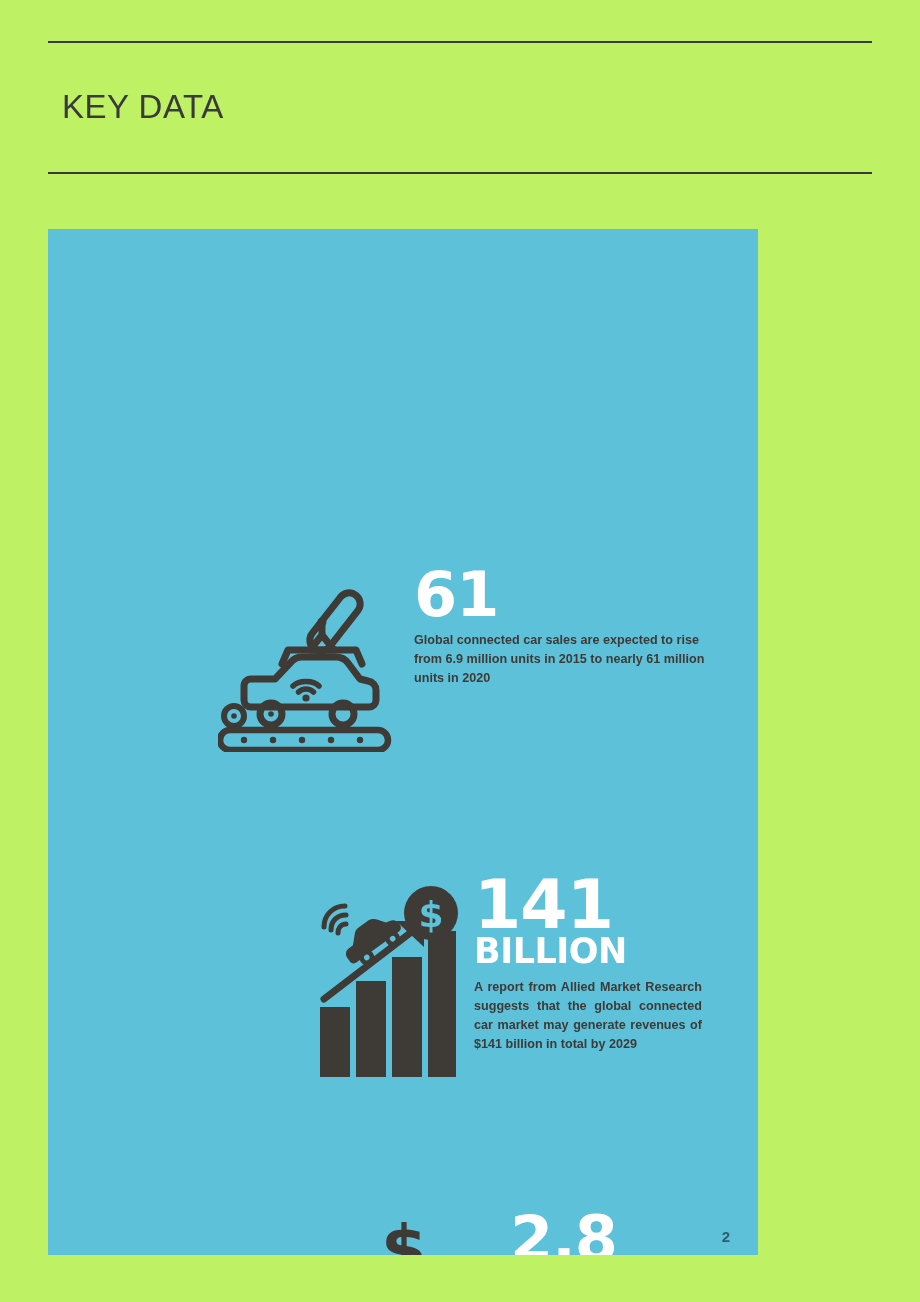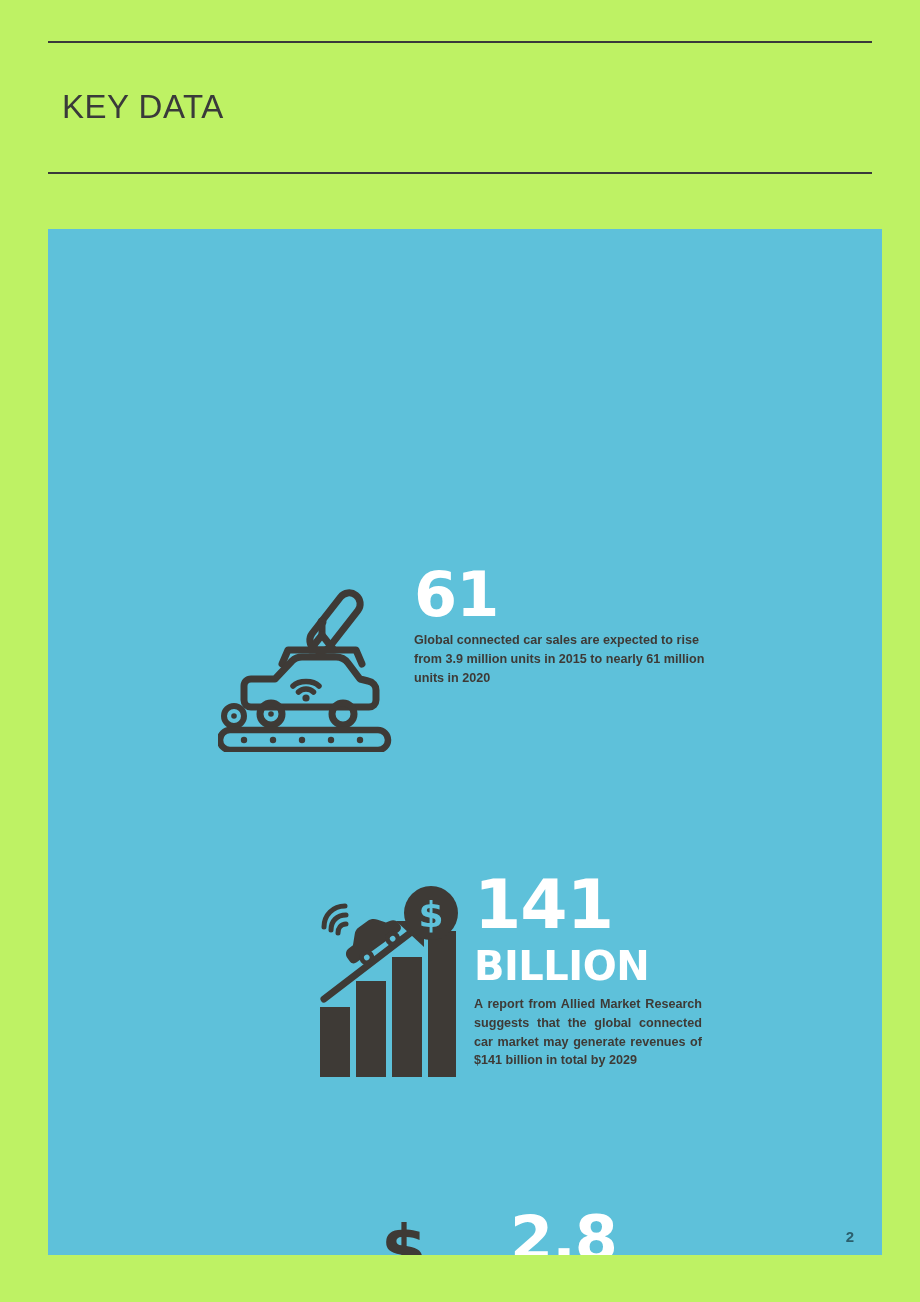--- a/index.html
+++ b/index.html
@@ -39,21 +39,21 @@
     letter-spacing: 0.5px;
     color: #3a3a3a;
     font-family: "Liberation Sans", sans-serif;
   }
 
   
   .panel {
     position: absolute;
     left: 48px;
     top: 229px;
-    width: 834px;
+    width: 710px;
     height: 1026px;
     background: #5ec1da;
     overflow: hidden;
     padding-left: 8px;
   }
 
   .page-number {
     position: absolute;
     right: 28px;
     bottom: 10px;
@@ -109,21 +109,21 @@
   #stat-1 { left: 170px; top: 341px; }
   #stat-1 .stat-icon { margin-right: 18px; margin-top: 10px; }
   #stat-1 .stat-number { font-size: 62px; }
   #stat-1 .stat-unit   { font-size: 38px; margin-top: 2px; }
   #stat-1 .stat-desc   { width: 300px; margin-top: 10px; text-align: left; }
 
   
   #stat-2 { left: 270px; top: 648px; }
   #stat-2 .stat-icon { margin-right: 16px; margin-top: 8px; }
   #stat-2 .stat-number { font-size: 68px; }
-  #stat-2 .stat-unit   { font-size: 40px; margin-top: 14px; }
+  #stat-2 .stat-unit   { font-size: 35px; margin-top: 2px; }
   #stat-2 .stat-desc   { width: 228px; margin-top: 10px; text-align: justify; }
 
   
   #stat-3 { left: 272px; top: 985px; }
   #stat-3 .stat-icon { margin-right: 22px; margin-top: 6px; }
   #stat-3 .stat-number { font-size: 62px; }
 </style>
 </head>
 <body>
 
@@ -171,21 +171,21 @@
           <circle cx="26" cy="160" r="3.2" fill="#3e3a36"></circle>
           <circle cx="55" cy="160" r="3.2" fill="#3e3a36"></circle>
           <circle cx="84" cy="160" r="3.2" fill="#3e3a36"></circle>
           <circle cx="113" cy="160" r="3.2" fill="#3e3a36"></circle>
           <circle cx="142" cy="160" r="3.2" fill="#3e3a36"></circle>
         </svg>
       </span>
 
       <span class="stat-body">
         <span class="stat-number">61</span>
-        <span class="stat-desc">Global connected car sales are expected to rise from 3.9 million units in 2015 to nearly 61 million units in 2020</span>
+        <span class="stat-desc">Global connected car sales are expected to rise from 6.9 million units in 2015 to nearly 61 million units in 2020</span>
       </span>
     </div>
 
     <div class="stat" id="stat-2">
 
       <span class="stat-icon">
         <svg width="140" height="196" viewBox="0 0 140 196" fill="none" xmlns="http://www.w3.org/2000/svg">
 
           <rect x="2" y="122" width="30" height="70" fill="#3e3a36"></rect>
           <rect x="38" y="96" width="30" height="96" fill="#3e3a36"></rect>

